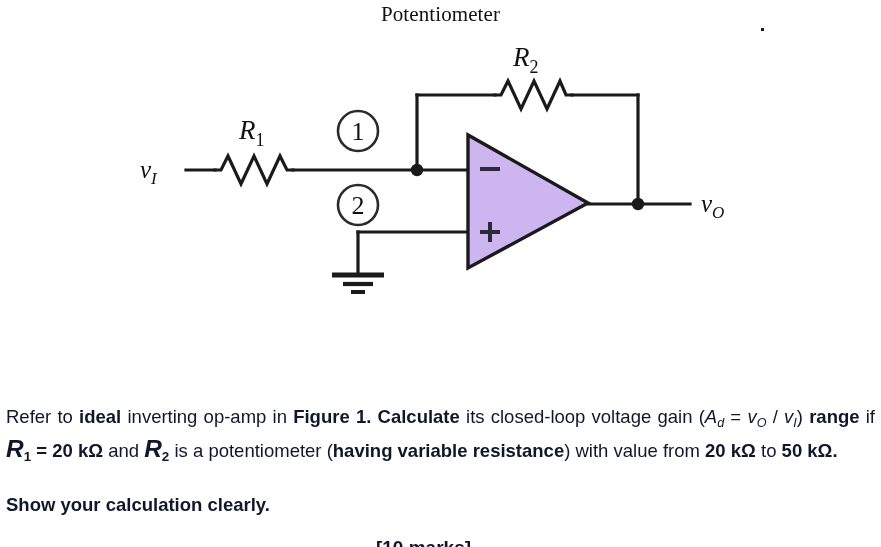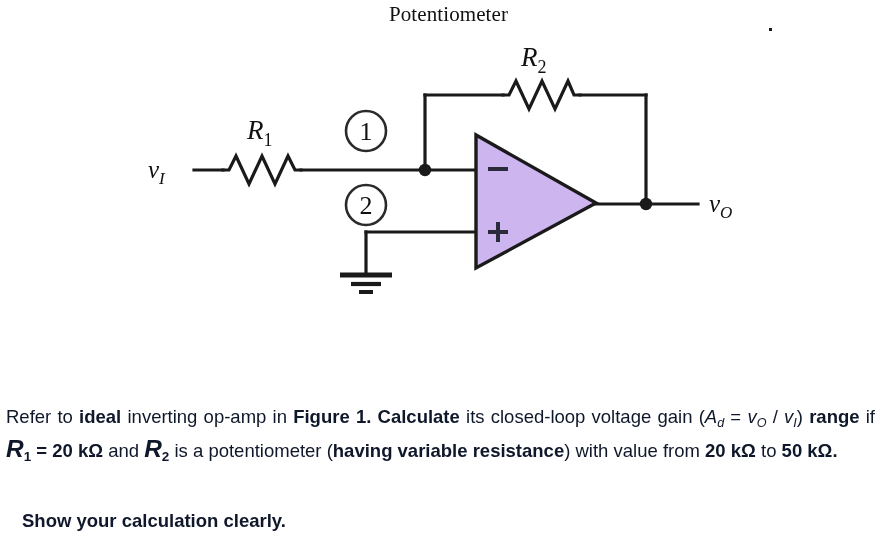--- a/index.html
+++ b/index.html
@@ -12,21 +12,21 @@
     height: 547px;
     position: relative;
     overflow: hidden;
     font-family: "Liberation Serif", serif;
     color: #000000;
   }
 
   
   #figure-area {
     position: absolute;
-    left: 8px;
+    left: 0;
     top: 0;
     width: 782px;
     height: 380px;
   }
   #circuit-svg {
     position: absolute;
     left: 0;
     top: 0;
   }
 
@@ -61,21 +61,21 @@
     font-size: 18.5px;
     line-height: 26px;
     color: #0f172a;
   }
   #para-1 {
     text-align: justify;
     text-justify: inter-word;
     margin: 0;
   }
   #show-calc {
-    margin: 16px;
+    margin: 0;
     padding-top: 23px;
     font-weight: bold;
     font-size: 18.5px;
   }
   #marks-line {
     margin: 0;
     padding-top: 17px;
     text-align: center;
     padding-right: 34px;
     font-weight: bold;

